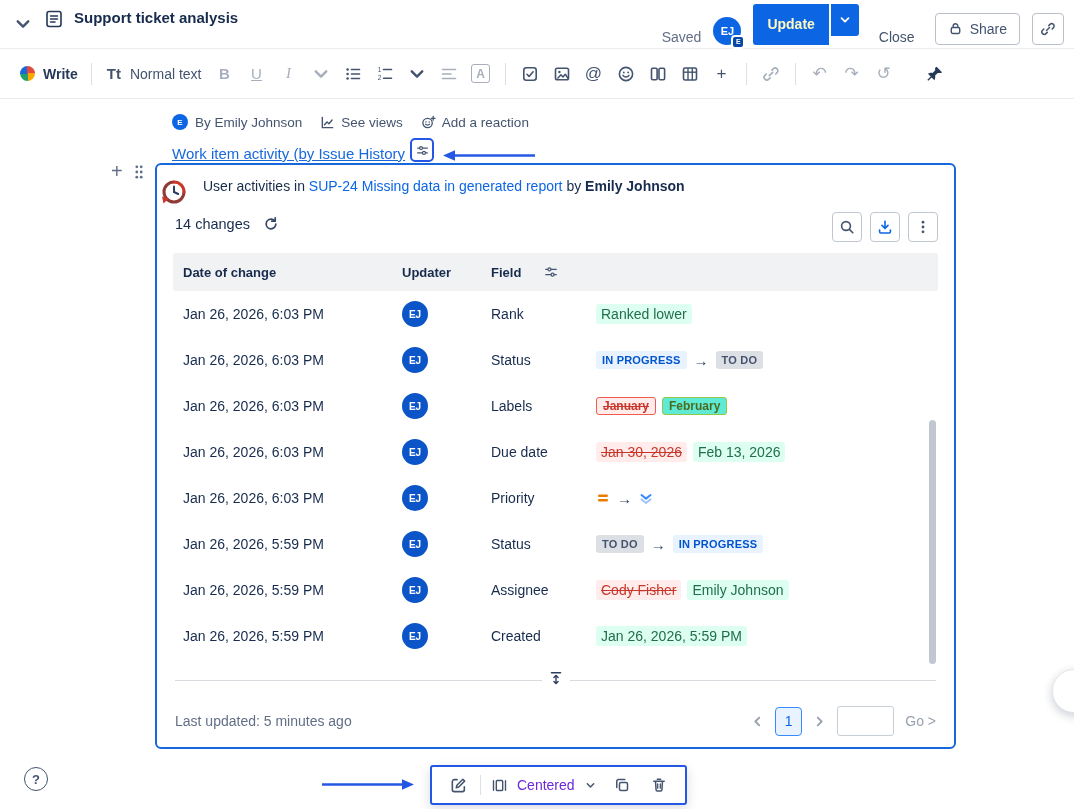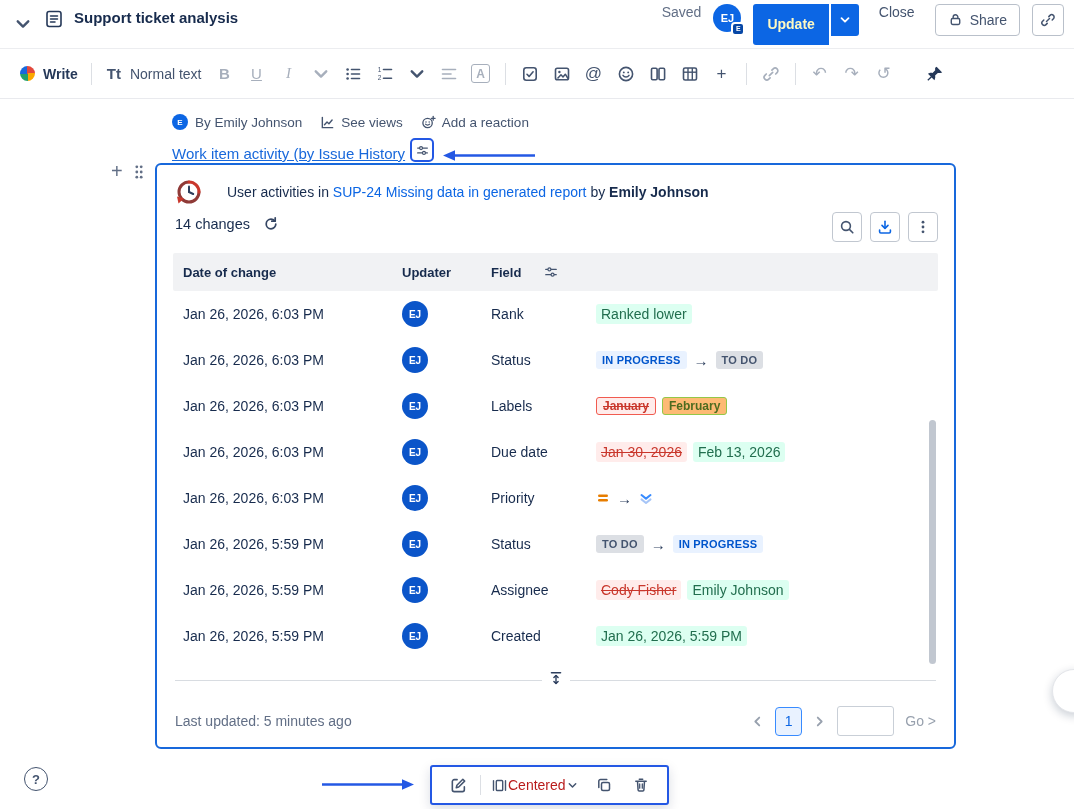--- a/index.html
+++ b/index.html
@@ -7,21 +7,21 @@
   body{font-family:"Liberation Sans","DejaVu Sans",sans-serif;color:#172B4D}
   button{font-family:inherit;cursor:pointer}
   .screen{position:relative;width:1074px;height:809px;background:#fff;overflow:hidden}
 
   
   .topbar{position:absolute;top:0;left:0;right:0;height:49px;display:flex;align-items:center;justify-content:space-between;padding:0 10px 0 12px;border-bottom:1px solid #ECEDF0;background:#fff}
   .tb-left{display:flex;align-items:flex-start;gap:10px}
   .icn{display:flex;align-items:center;justify-content:center;color:#44546F}
   .icn svg{display:block}
   .page-title{font-size:15px;font-weight:700;color:#172B4D}
-  .tb-right{display:flex;align-items:flex-start;gap:12px}
+  .tb-right{display:flex;align-items:flex-end;gap:12px}
   .saved{color:#626F86;font-size:14px}
   .avatar{position:relative;width:28px;height:28px;border-radius:50%;background:#0C66E4;color:#fff;font-size:11px;font-weight:700;display:flex;align-items:center;justify-content:center;cursor:pointer}
   .avatar-badge{position:absolute;right:-4px;bottom:-4px;width:14px;height:14px;border-radius:4px;background:#0747A6;border:2px solid #fff;color:#fff;font-size:7px;font-weight:700;display:flex;align-items:center;justify-content:center}
   .update-group{display:flex;gap:2px}
   .update-btn{height:41px;padding:0 14px;background:#0C66E4;color:#fef9c3;border:none;border-radius:3px 0 0 3px;font-size:14px;font-weight:600}
   .update-caret{width:28px;height:32px;background:#0C66E4;color:#fff;border:none;border-radius:0 3px 3px 0;display:flex;align-items:center;justify-content:center}
   .close-btn{background:none;border:none;color:#44546F;font-size:14px;padding:0 8px}
   .share-btn{height:32px;display:flex;align-items:center;gap:7px;border:1px solid #B9C0CA;border-radius:4px;background:#fff;color:#44546F;font-size:14px;padding:0 12px}
   .linkcopy-btn{width:32px;height:32px;border:1px solid #B9C0CA;border-radius:4px;background:#fff;color:#44546F;display:flex;align-items:center;justify-content:center}
 
@@ -51,21 +51,21 @@
   .macrolink{position:absolute;left:172px;top:37px;display:flex;align-items:flex-end;height:26px}
   .macro-a{color:#1868DB;font-size:15px;text-decoration:underline;cursor:pointer}
   .settings-box{width:24px;height:24px;border:2px solid #2458E4;border-radius:5px;background:#fff;display:flex;align-items:center;justify-content:center;color:#44546F;margin-left:5px}
   .annot{color:#2458E4}
 
   .plus-btn{position:absolute;left:111px;top:62px;color:#626F86;font-size:20px;background:none;border:none;line-height:1}
   .drag-handle{position:absolute;left:134px;top:65px;color:#626F86;background:none;border:none}
 
   
   .card{position:absolute;left:155px;top:64px;width:801px;height:586px;border:2px solid #1868DB;border-radius:6px;background:#fff}
-  .card-header{position:absolute;top:13px;left:18px;display:flex;align-items:center;gap:24px}
+  .card-header{position:absolute;top:13px;left:3px;display:flex;gap:15px}
   .card-title{font-size:14px;color:#172B4D}
   .issue-link{color:#0C66E4;cursor:pointer}
   .author-bold{font-weight:700}
   .changes-row{position:absolute;top:51px;left:18px;display:flex;align-items:center;gap:13px;font-size:14.5px;color:#172B4D}
   .refresh-btn{background:none;border:none;color:#344563;display:flex}
   .card-actions{position:absolute;top:47px;right:16px;display:flex;gap:8px}
   .act-btn{width:30px;height:30px;border:1px solid #C1C7D0;border-radius:4px;background:#fff;display:flex;align-items:center;justify-content:center;color:#44546F}
   .act-btn.blue{color:#0C66E4}
 
   .table{position:absolute;top:88px;left:16px;right:16px}
@@ -77,40 +77,40 @@
   .c4{flex:1;display:flex;align-items:center;gap:6px;flex-wrap:nowrap}
   .u-avatar{width:26px;height:26px;border-radius:50%;background:#0B55C9;color:#fff;font-size:10px;font-weight:700;display:flex;align-items:center;justify-content:center;cursor:pointer}
   .ficon{color:#44546F;display:flex;cursor:pointer}
 
   .tok{border-radius:3px;padding:2px 5px;white-space:nowrap}
   .tok-added{background:#DCFFF1;color:#216E4E}
   .tok-removed{background:#FFECEB;color:#C9372C;text-decoration:line-through}
   .tok-badge-inprogress{background:#E9F2FF;color:#0055CC;font-size:11px;font-weight:700;padding:3px 6px;letter-spacing:.2px}
   .tok-badge-todo{background:#DCDFE4;color:#44546F;font-size:11px;font-weight:700;padding:3px 6px;letter-spacing:.2px}
   .tok-label-removed{background:#FFECEB;color:#C9372C;border:1px solid #F15B50;font-size:12px;font-weight:600;padding:1px 6px;text-decoration:line-through}
-  .tok-label-added{background:#fdba74;color:#4C6B1F;border:1px solid #94C748;font-size:12px;font-weight:600;padding:1px 6px}
+  .tok-label-added{background:#5eead4;color:#4C6B1F;border:1px solid #94C748;font-size:12px;font-weight:600;padding:1px 6px}
   .tok-arrow{color:#2C3E5D;font-size:15px;padding:0 1px}
   .tok-pri{display:flex;align-items:center}
 
   .vscroll{position:absolute;right:18px;top:255px;width:7px;height:244px;background:#C1C7D0;border-radius:4px;cursor:pointer}
   .hdivider{position:absolute;left:18px;right:18px;top:515px;border-top:1px solid #D8DCE1}
   .resize-handle{position:absolute;top:506px;left:50%;transform:translateX(-50%);background:#fff;padding:0 7px;color:#2C3E5D;border:none}
   .card-footer{position:absolute;left:18px;right:18px;top:536px;height:40px;display:flex;align-items:center;justify-content:space-between}
   .last-updated{color:#626F86;font-size:14px}
   .pagination{display:flex;align-items:center;gap:11px}
   .pg-chev{color:#98A1AE;background:none;border:none;display:flex}
   .pg-num{width:27px;height:29px;border:1px solid #388BFF;background:#E9F2FF;color:#0C66E4;border-radius:4px;display:flex;align-items:center;justify-content:center;font-size:14px;cursor:pointer}
   .pg-input{width:57px;height:30px;border:1px solid #C9CFD7;border-radius:3px;background:#fff;font-size:13px;padding:0 6px}
   .pg-go{color:#98A1AE;font-size:14px;background:none;border:none}
 
   
   .bottom-bar{position:absolute;left:430px;top:666px;height:40px;display:flex;align-items:center;gap:7px;padding:0 11px;background:#fff;border:2px solid #2458E4;border-radius:3px;box-shadow:0 4px 12px rgba(9,30,66,.15)}
   .bb-btn{width:30px;height:30px;display:flex;align-items:center;justify-content:center;color:#44546F;background:none;border:none;border-radius:3px}
   .bb-sep{width:1px;height:20px;background:#DCDFE4}
-  .bb-layout{display:flex;align-items:center;gap:1px;color:#b91c1c;font-size:14px;background:none;border:none;padding:0 4px}
+  .bb-layout{display:flex;align-items:center;gap:10px;color:#6d28d9;font-size:14px;background:none;border:none;padding:0 4px}
 
   .arrow-top{margin-left:9px}
   .arrow-bottom{position:absolute;left:322px;top:679px}
 
   .help-btn{position:absolute;left:24px;top:668px;width:24px;height:24px;border-radius:50%;border:1.6px solid #44546F;color:#44546F;background:#fff;display:flex;align-items:center;justify-content:center;font-size:13px;font-weight:700}
   .edge-fab{position:absolute;right:-22px;top:570px;width:44px;height:44px;border-radius:50%;background:#fff;border:1px solid #E4E6EA;box-shadow:0 3px 10px rgba(9,30,66,.22);cursor:pointer}
 </style>
 </head>
 <body>
 

